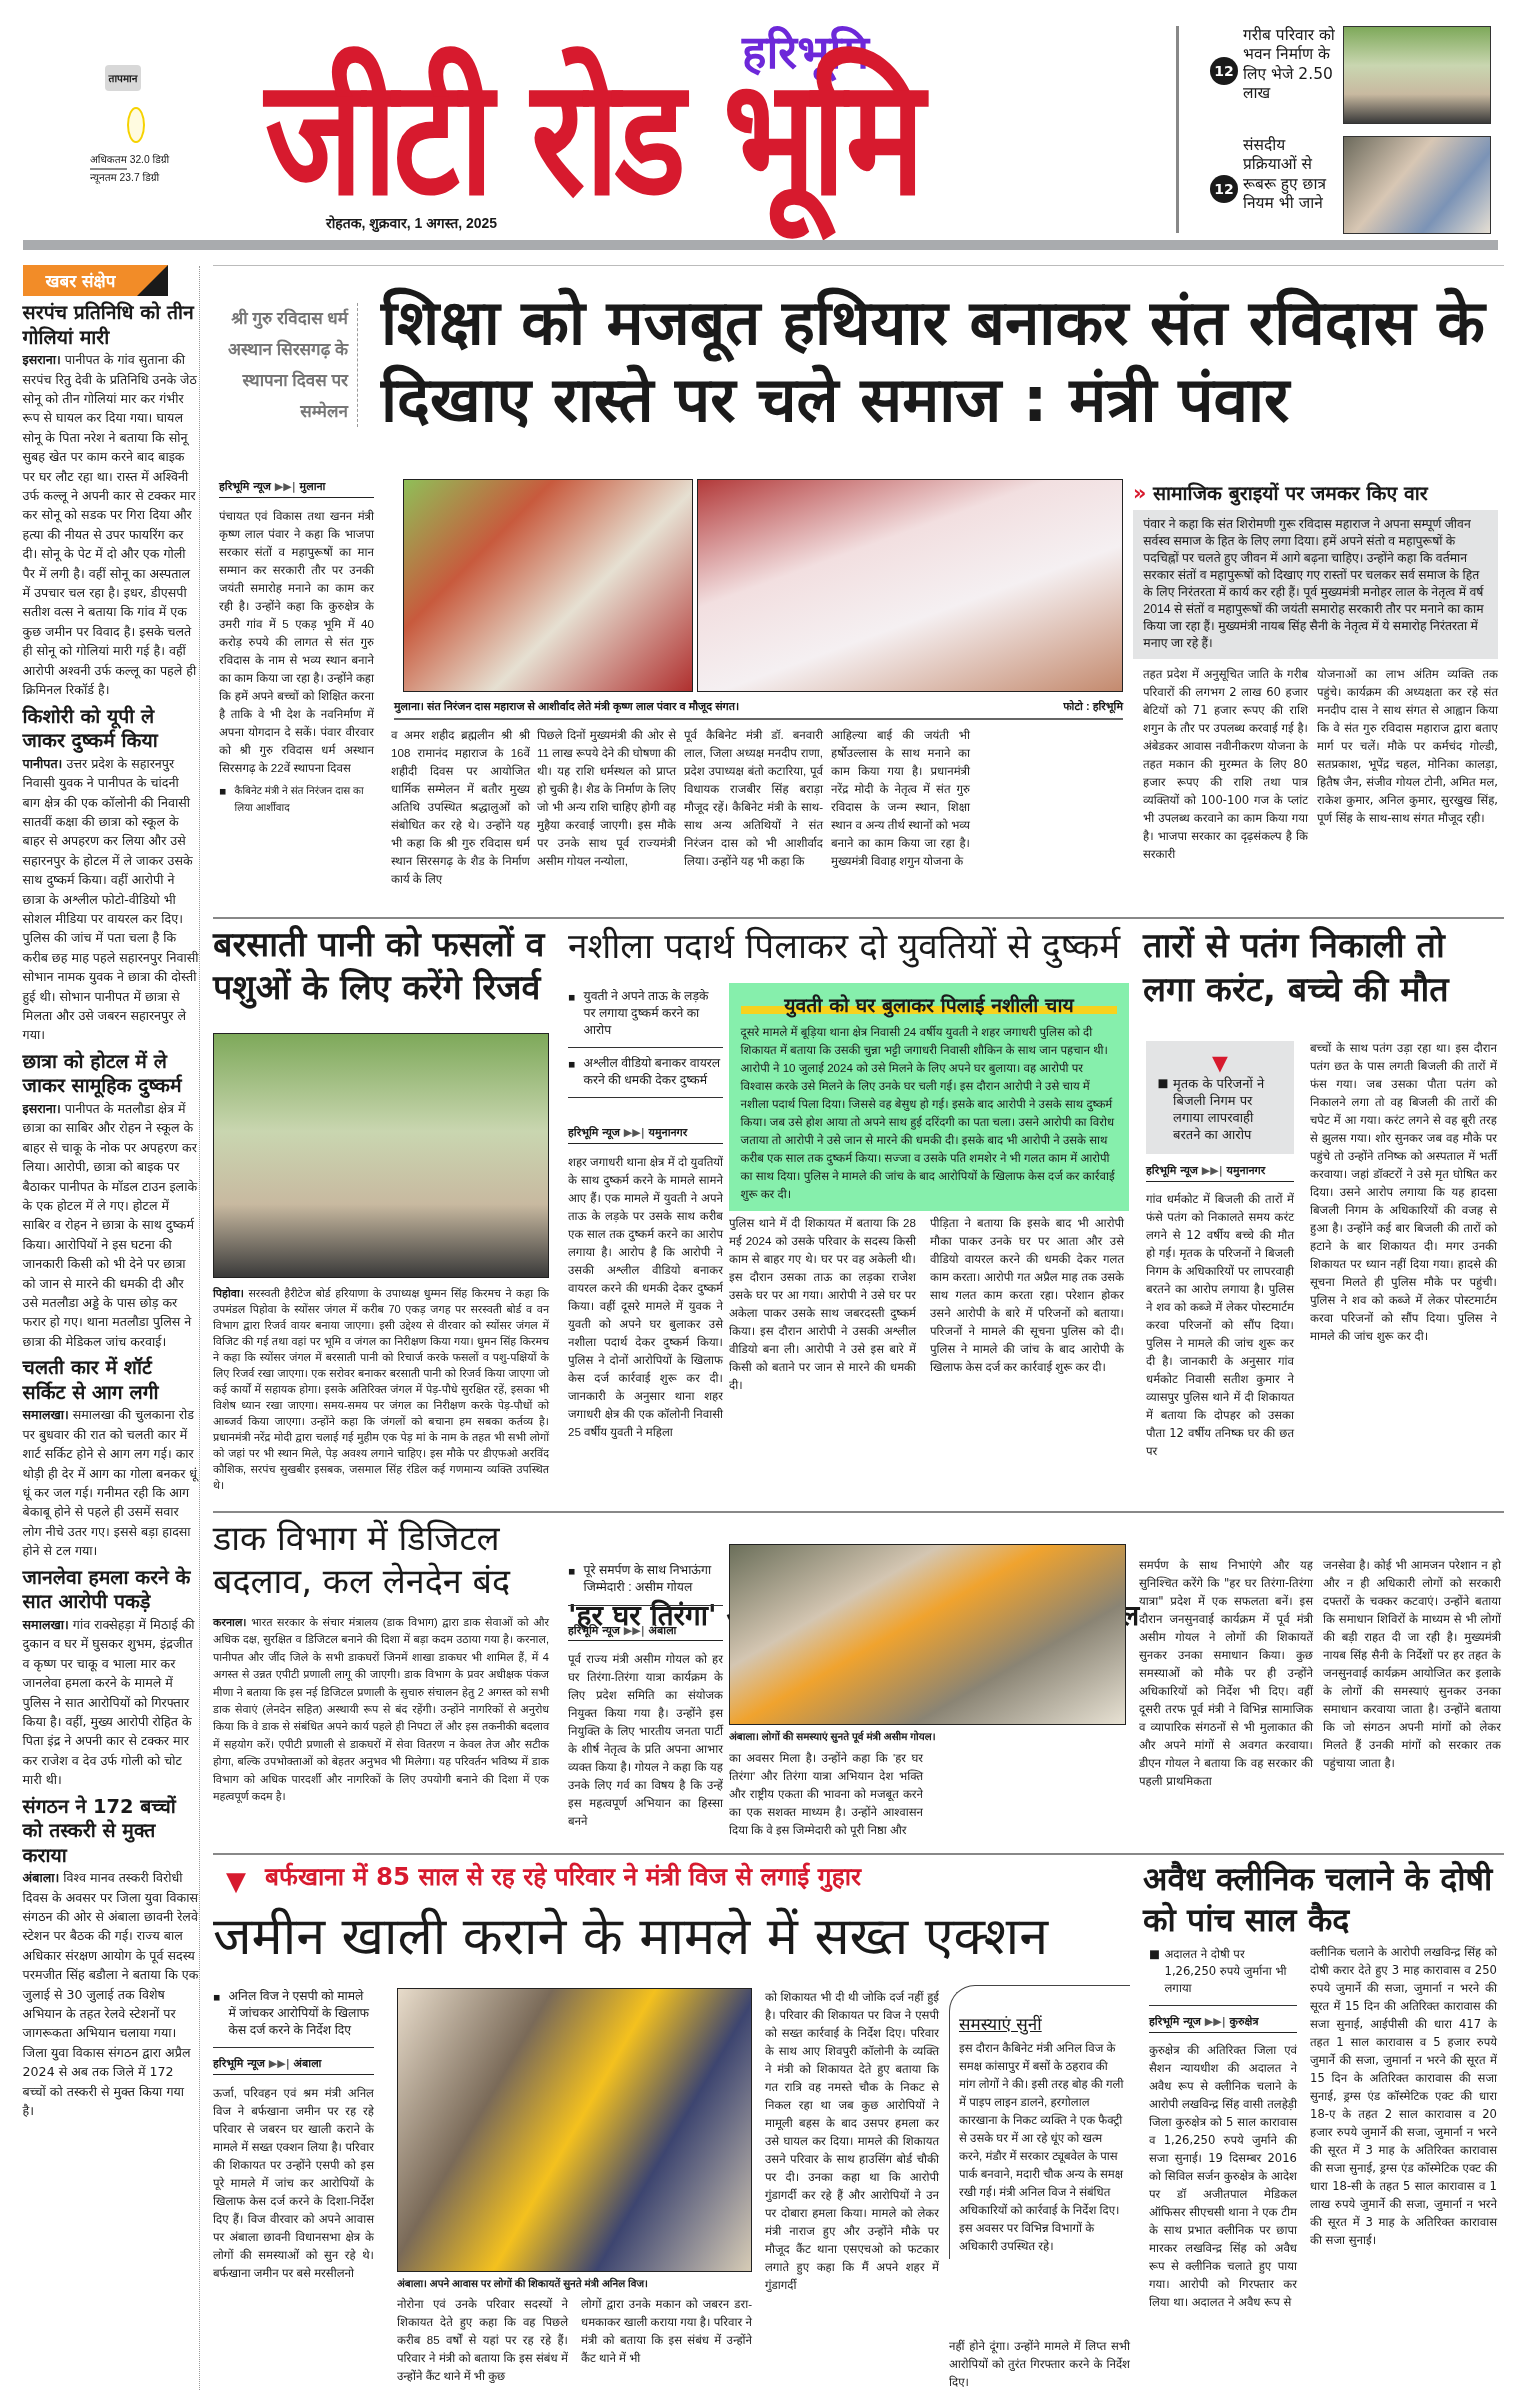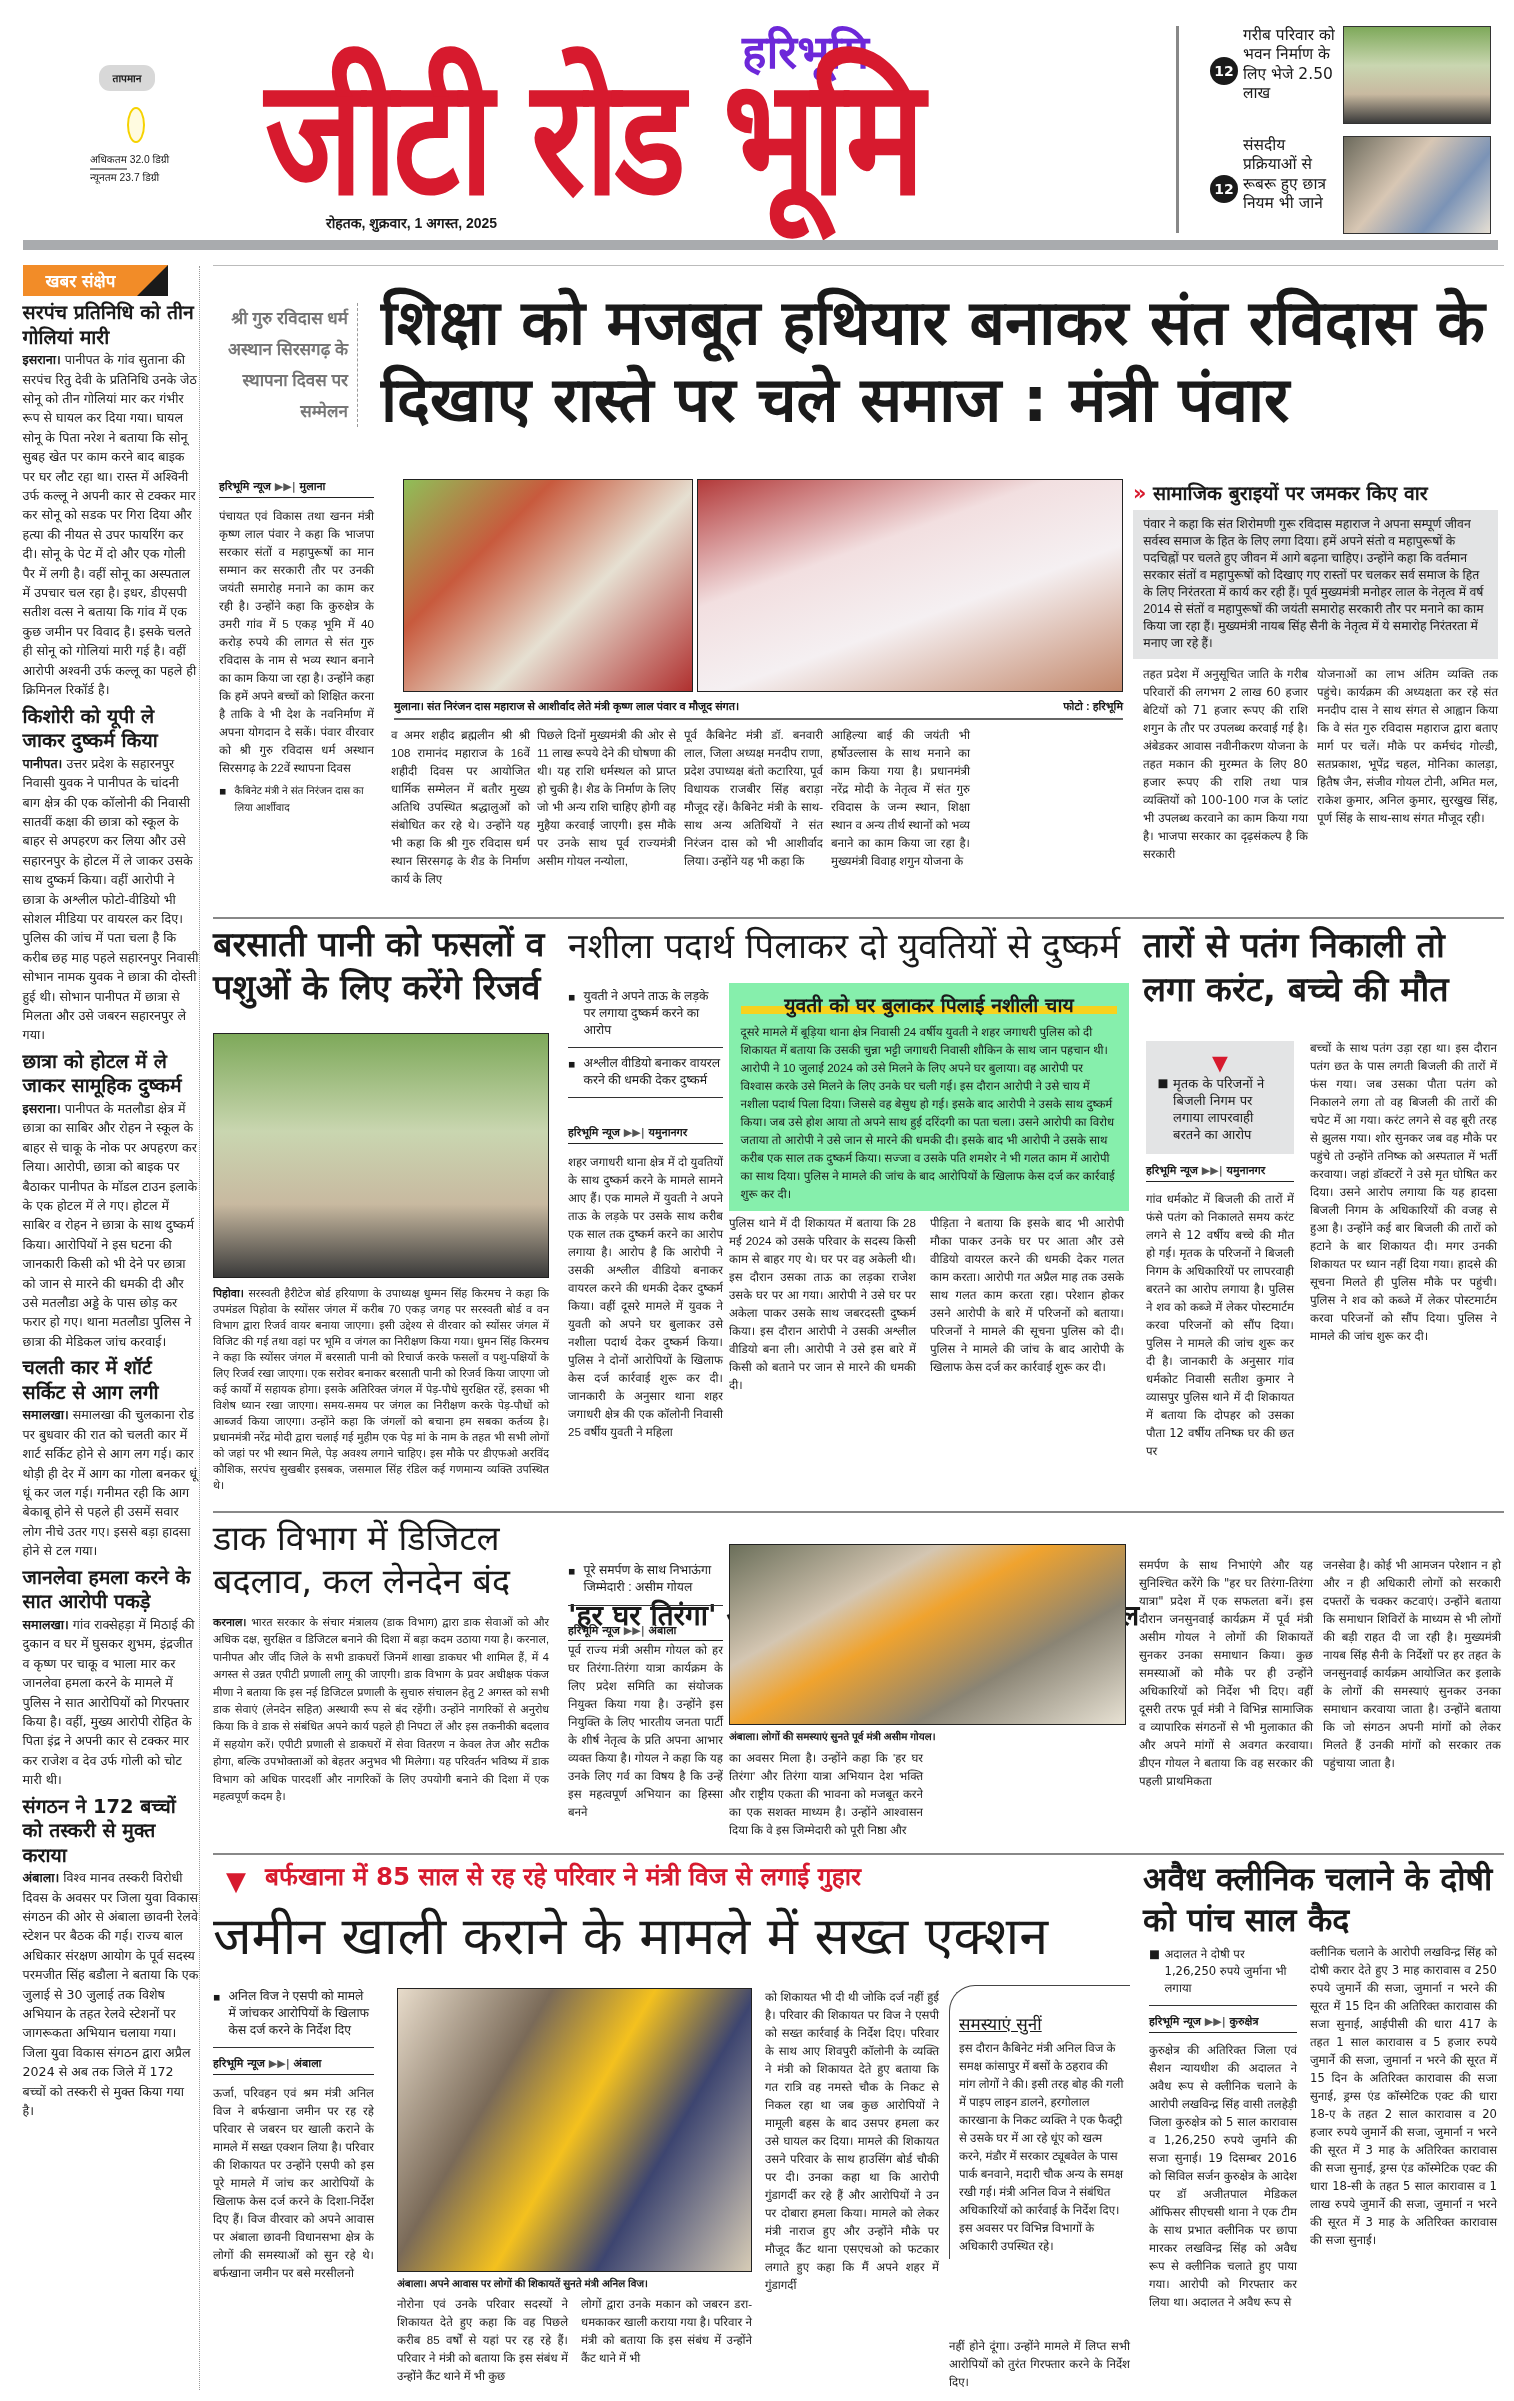--- a/index.html
+++ b/index.html
@@ -4,21 +4,21 @@
 <style>
   * { box-sizing: border-box; margin: 0; padding: 0; }
   html, body { width: 1514px; height: 2401px; background: #fff; overflow: hidden; }
   body { font-family: "DejaVu Sans", "Liberation Sans", sans-serif; color: #1a1a1a; position: relative; }
   .abs { position: absolute; }
   .cond { font-family: "Liberation Sans", "DejaVu Sans", sans-serif; }
 
   
   #masthead { left: 0; top: 0; width: 1514px; height: 253px; }
   .temp-box { left: 90px; top: 65px; width: 129px; }
-  .temp-pill { width: 56px; height: 26px; background: #d8d8d8; border-radius: 11px; margin-left: 9px;
+  .temp-pill { width: 36px; height: 26px; background: #d8d8d8; border-radius: 4px; margin-left: 15px;
                font-size: 10.3px; font-weight: bold; display: flex; align-items: center; justify-content: center; }
   .sun { margin: 15.5px 0 0 37px; width: 18px; height: 36px; border-radius: 50%; background: #fffbe0;
          border: 2.6px solid #f6d200; }
   .temp-line { font-size: 10.3px; margin-top: 10.3px; line-height: 14px; }
   .temp-sep { width: 37px; height: 1.9px; background: #888; margin: 1.3px 0 1.3px 0; }
   .logo-main { left: 265px; top: 57px; font-size: 161px; line-height: 1; color: #d71a2e; font-weight: bold;
                letter-spacing: -5.2px; font-family: "DejaVu Sans", sans-serif; transform: scaleX(0.82); transform-origin: left top; }
   .logo-sub { left: 742px; top: 19.4px; font-size: 46px; color: #6d28d9; font-weight: bold; }
   .dateline { left: 326px; top: 213px; font-size: 14px; font-weight: bold; }
   .mast-bar { left: 22.6px; top: 240px; width: 1143px; height: 10.3px; background: #a9abae; }
@@ -222,21 +222,21 @@
 
 <div class="abs h2" style="left:568px;top:1593px;width:930px;font-size:28px">'हर घर तिरंगा' अभियान के संयोजक बने पूर्व मंत्री गोयल</div>
 <div class="abs" style="left:568px;top:1562px;width:155px">
   <p class="bullet cond">पूरे समर्पण के साथ निभाऊंगा जिम्मेदारी : असीम गोयल</p>
   <div class="hr" style="margin:9px 0"></div>
   <div class="byline" style="margin-top:15.5px">
     <span>हरिभूमि न्यूज</span>
     <span class="arrows">▶▶|</span>
     <span>अंबाला</span>
   </div>
-  <p class="body-txt cond" style="margin-top:0">पूर्व राज्य मंत्री असीम गोयल को हर घर तिरंगा-तिरंगा यात्रा कार्यक्रम के लिए प्रदेश समिति का संयोजक नियुक्त किया गया है। उन्होंने इस नियुक्ति के लिए भारतीय जनता पार्टी के शीर्ष नेतृत्व के प्रति अपना आभार व्यक्त किया है। गोयल ने कहा कि यह उनके लिए गर्व का विषय है कि उन्हें इस महत्वपूर्ण अभियान का हिस्सा बनने</p>
+  <p class="body-txt cond" style="margin-top:9px">पूर्व राज्य मंत्री असीम गोयल को हर घर तिरंगा-तिरंगा यात्रा कार्यक्रम के लिए प्रदेश समिति का संयोजक नियुक्त किया गया है। उन्होंने इस नियुक्ति के लिए भारतीय जनता पार्टी के शीर्ष नेतृत्व के प्रति अपना आभार व्यक्त किया है। गोयल ने कहा कि यह उनके लिए गर्व का विषय है कि उन्हें इस महत्वपूर्ण अभियान का हिस्सा बनने</p>
 </div>
 <div class="abs photo d" style="left:729px;top:1544px;width:397px;height:181px"></div>
 <div class="abs photo-caption cond" style="left:729px;top:1729px;width:397px">अंबाला। लोगों की समस्याएं सुनते पूर्व मंत्री असीम गोयल।</div>
 <div class="abs body-txt cond" style="left:729px;top:1749px;width:194px">का अवसर मिला है। उन्होंने कहा कि 'हर घर तिरंगा' और तिरंगा यात्रा अभियान देश भक्ति और राष्ट्रीय एकता की भावना को मजबूत करने का एक सशक्त माध्यम है। उन्होंने आश्वासन दिया कि वे इस जिम्मेदारी को पूरी निष्ठा और</div>
 <div class="abs body-txt" style="left:1139px;top:1556px;width:174px">समर्पण के साथ निभाएंगे और यह सुनिश्चित करेंगे कि "हर घर तिरंगा-तिरंगा यात्रा" प्रदेश में एक सफलता बनें। इस दौरान जनसुनवाई कार्यक्रम में पूर्व मंत्री असीम गोयल ने लोगों की शिकायतें सुनकर उनका समाधान किया। कुछ समस्याओं को मौके पर ही उन्होंने अधिकारियों को निर्देश भी दिए। वहीं दूसरी तरफ पूर्व मंत्री ने विभिन्न सामाजिक व व्यापारिक संगठनों से भी मुलाकात की और अपने मांगों से अवगत करवाया। डीएन गोयल ने बताया कि वह सरकार की पहली प्राथमिकता</div>
 <div class="abs body-txt" style="left:1323px;top:1556px;width:178px">जनसेवा है। कोई भी आमजन परेशान न हो और न ही अधिकारी लोगों को सरकारी दफ्तरों के चक्कर कटवाएं। उन्होंने बताया कि समाधान शिविरों के माध्यम से भी लोगों की बड़ी राहत दी जा रही है। मुख्यमंत्री नायब सिंह सैनी के निर्देशों पर हर तहत के जनसुनवाई कार्यक्रम आयोजित कर इलाके के लोगों की समस्याएं सुनकर उनका समाधान करवाया जाता है। उन्होंने बताया कि जो संगठन अपनी मांगों को लेकर मिलते हैं उनकी मांगों को सरकार तक पहुंचाया जाता है।</div>
 
 <div class="abs" style="left:213px;top:1853px;width:1291px;height:1.9px;background:#888"></div>
 
 <div class="abs chev" style="left:226px;top:1866px;font-size:26px">▼</div>

